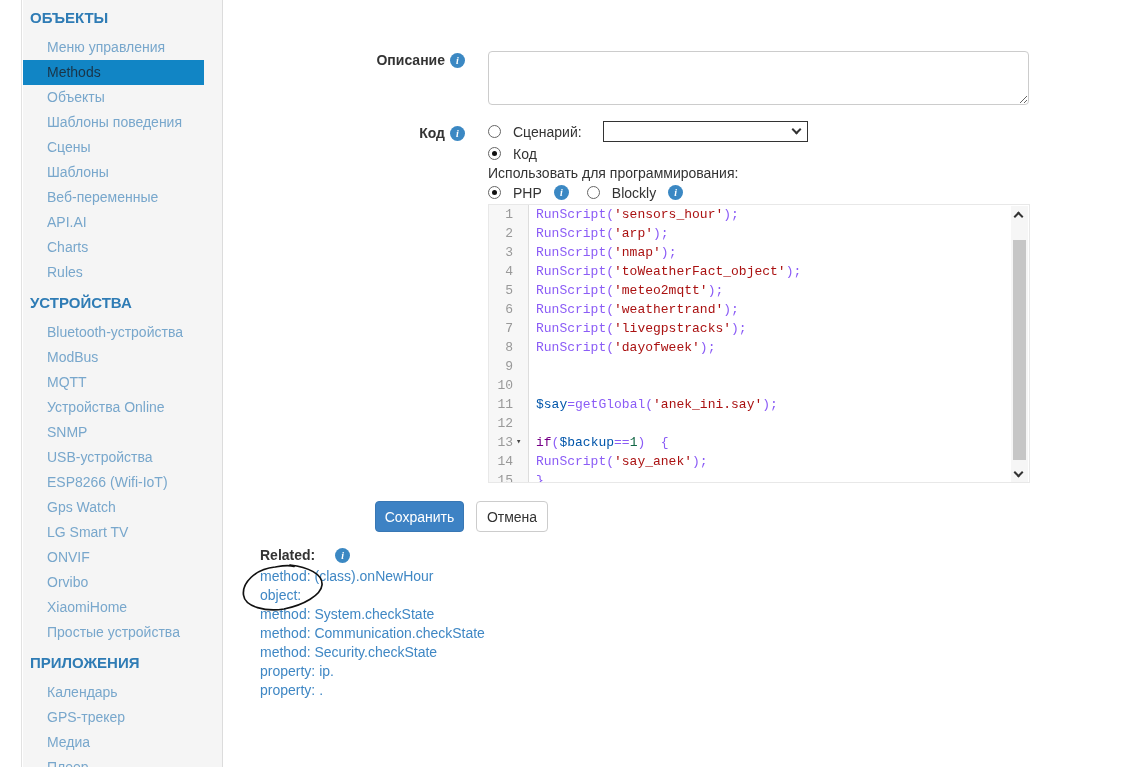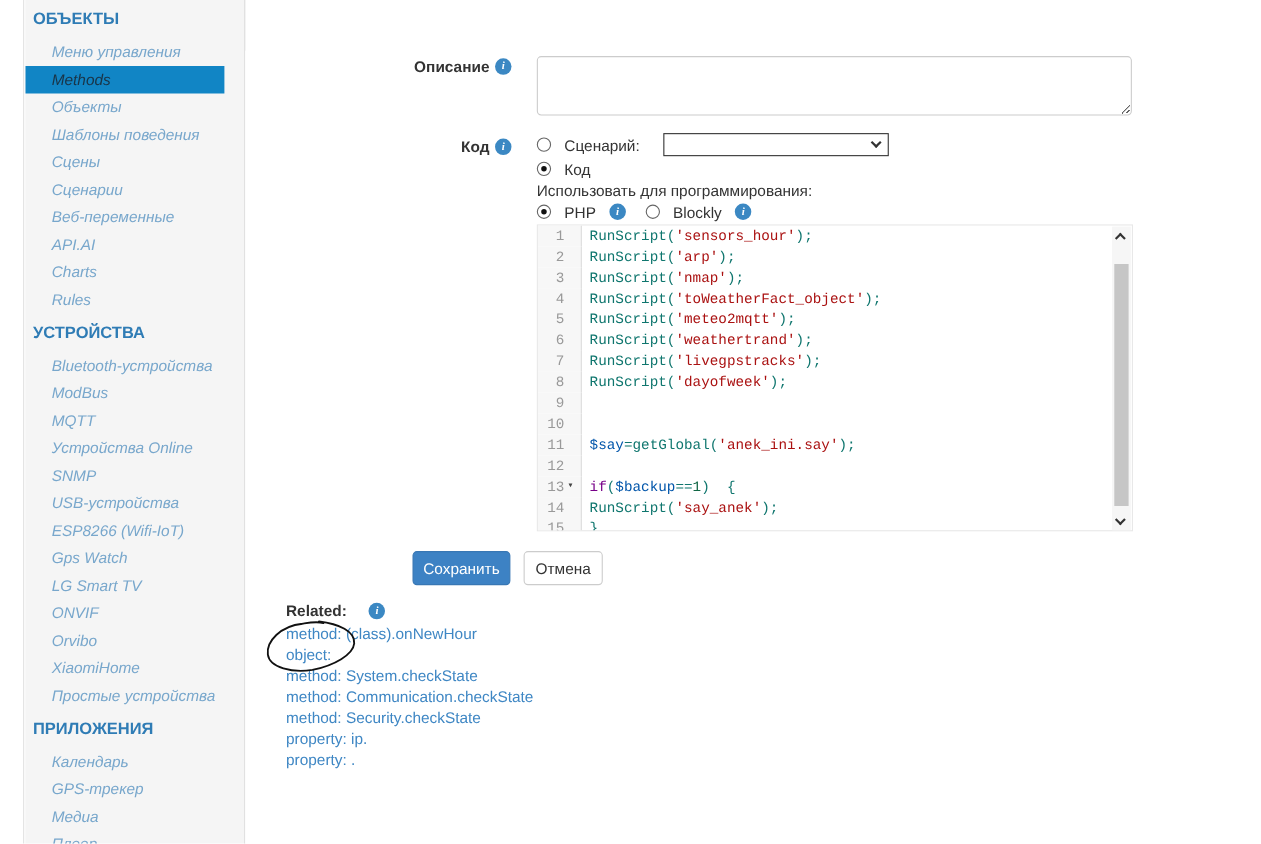--- a/index.html
+++ b/index.html
@@ -9,21 +9,21 @@
 
   
   .left-gutter { position:absolute; left:0; top:0; width:22px; height:767px;
     background:#fff; border-right:1px solid #e2e2e2; }
   .sidebar { position:absolute; left:23px; top:0; width:200px; height:767px;
     background:#f5f5f5; border-right:1px solid #dcdcdc; padding-top:5px; overflow:hidden; }
   .side-header { height:25px; line-height:25px; padding-left:7px; margin-bottom:5px;
     color:#2f7cb5; font-weight:bold; font-size:15px; }
   .side-section { margin-bottom:5px; }
   .side-item { height:25px; line-height:25px; padding-left:24px; width:181px;
-    color:#78a7cc; cursor:pointer; white-space:nowrap; overflow:hidden;font-style:italic; }
+    color:#78a7cc; cursor:pointer; white-space:nowrap; overflow:hidden; }
   .side-item.selected { background:#1185c5; color:#1a3447; }
 
   
   .content { position:absolute; left:223px; top:0; width:923px; height:767px; background:#fff;margin-top:46px; }
 
   .flabel { position:absolute; left:0; width:242px; text-align:right; font-weight:bold;
     color:#333; display:flex; justify-content:flex-end; align-items:center; gap:5px; }
   .info-icon { display:inline-flex; width:15px; height:15px; border-radius:50%;
     background:#3b88c3; color:#fff; font-size:10px; font-weight:bold;
     font-family:"Liberation Serif", serif; font-style:italic;
@@ -51,21 +51,21 @@
   
   .editor { position:absolute; left:265px; top:158px; width:542px; height:279px;
     border:1px solid #e8e8e8; background:#fff; overflow:hidden;
     font-family:"Liberation Mono", monospace; font-size:13px; }
   .code-row { display:flex; height:19px; line-height:19px; white-space:pre; }
   .gutter-cell { flex:0 0 40px; background:#f7f7f7; border-right:1px solid #ddd;
     color:#999; display:flex; }
   .lnum { flex:1; text-align:right; padding-right:3px; }
   .fold { width:12px; font-size:9px; color:#444; line-height:19px; }
   .code-text { padding-left:7px; color:#000; }
-  .tok-p { color:#0f766e; }
+  .tok-p { color:#8b5cf6; }
   .tok-s { color:#aa1111; }
   .tok-v { color:#0055aa; }
   .tok-k { color:#770088;text-align:right; }
   .tok-n { color:#116644; }
 
   .vscroll { position:absolute; right:1px; top:1px; width:17px; height:277px;
     background:#f6f6f6; }
   .vscroll .arrow { position:absolute; left:4px; }
   .vscroll .arrow.top { top:7px; }
   .vscroll .arrow.bottom { bottom:7px; }
@@ -93,21 +93,21 @@
 <div class="page">
   <div class="left-gutter"></div>
   <nav class="sidebar" id="sidebar">
       <div class="side-section">
         <div class="side-header">ОБЪЕКТЫ</div>
         <div class="side-item">Меню управления</div>
         <div class="side-item selected">Methods</div>
         <div class="side-item">Объекты</div>
         <div class="side-item">Шаблоны поведения</div>
         <div class="side-item">Сцены</div>
-        <div class="side-item">Сценарии</div>
+        <div class="side-item">Шаблоны</div>
         <div class="side-item">Веб-переменные</div>
         <div class="side-item">API.AI</div>
         <div class="side-item">Charts</div>
         <div class="side-item">Rules</div>
       </div>
       <div class="side-section">
         <div class="side-header">УСТРОЙСТВА</div>
         <div class="side-item">Bluetooth-устройства</div>
         <div class="side-item">ModBus</div>
         <div class="side-item">MQTT</div>

